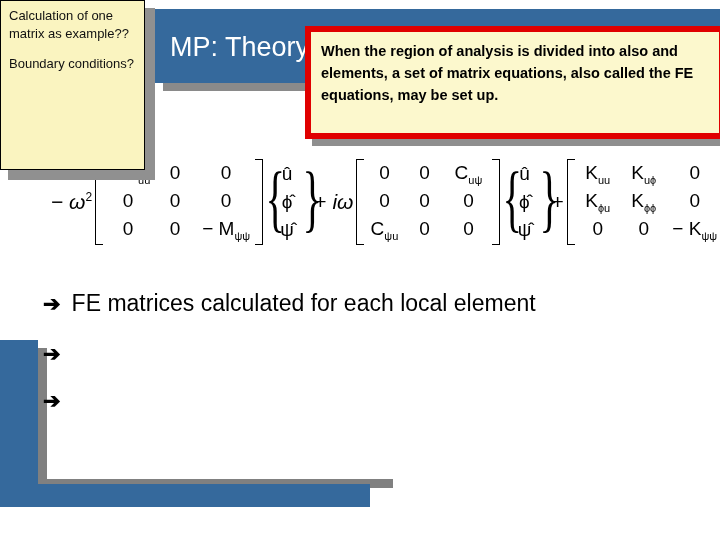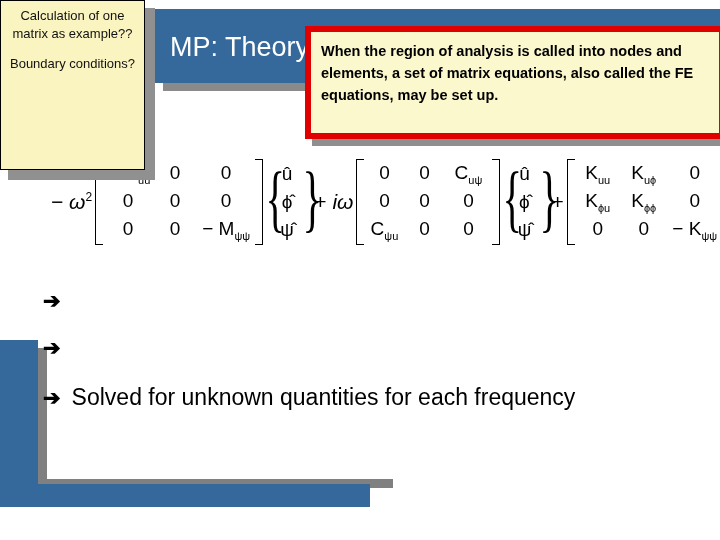--- a/index.html
+++ b/index.html
@@ -196,21 +196,20 @@
   #note-left {
     position: absolute;
     left: 0px; top: 0px;
     width: 145px; height: 170px;
     background: #faf4c0;
     border: 1.6px solid #000000;
     box-sizing: border-box;
     padding: 6px 8px 0 8px;
   }
   .note-line {
-    text-align: center;
     font-size: 13px;
     line-height: 18px;
     color: #111111;
     font-family: "Liberation Sans", sans-serif;
   }
   .note-line + .note-line { margin-top: 12px; }
 
   
   #callout-shadow {
     position: absolute;
@@ -346,34 +345,34 @@
         </div>
 
       </div>
 
     </div>
   </div>
 
   <div id="bullets">
     <div class="bullet">
       <span class="bullet-arrow">➔</span>
+      <span class="bullet-text">FE matrices calculated for each local element</span>
     </div>
     <div class="bullet">
       <span class="bullet-arrow">➔</span>
     </div>
     <div class="bullet">
       <span class="bullet-arrow">➔</span>
-      <span class="bullet-text">Solved for unknown quantities for each frequency</span>
     </div>
   </div>
 
   <div id="note-left-shadow"></div>
   <div id="note-left">
     <div class="note-line">Calculation of one matrix as example??</div>
     <div class="note-line">Boundary conditions?</div>
   </div>
 
   <div id="callout-shadow"></div>
   <div id="callout">
-    <div id="callout-text">When the region of analysis is called into nodes and elements, a set of matrix equations, also called the FE equations, may be set up.</div>
+    <div id="callout-text">When the region of analysis is divided into also and elements, a set of matrix equations, also called the FE equations, may be set up.</div>
   </div>
 
 </div>
 
 </body></html>

